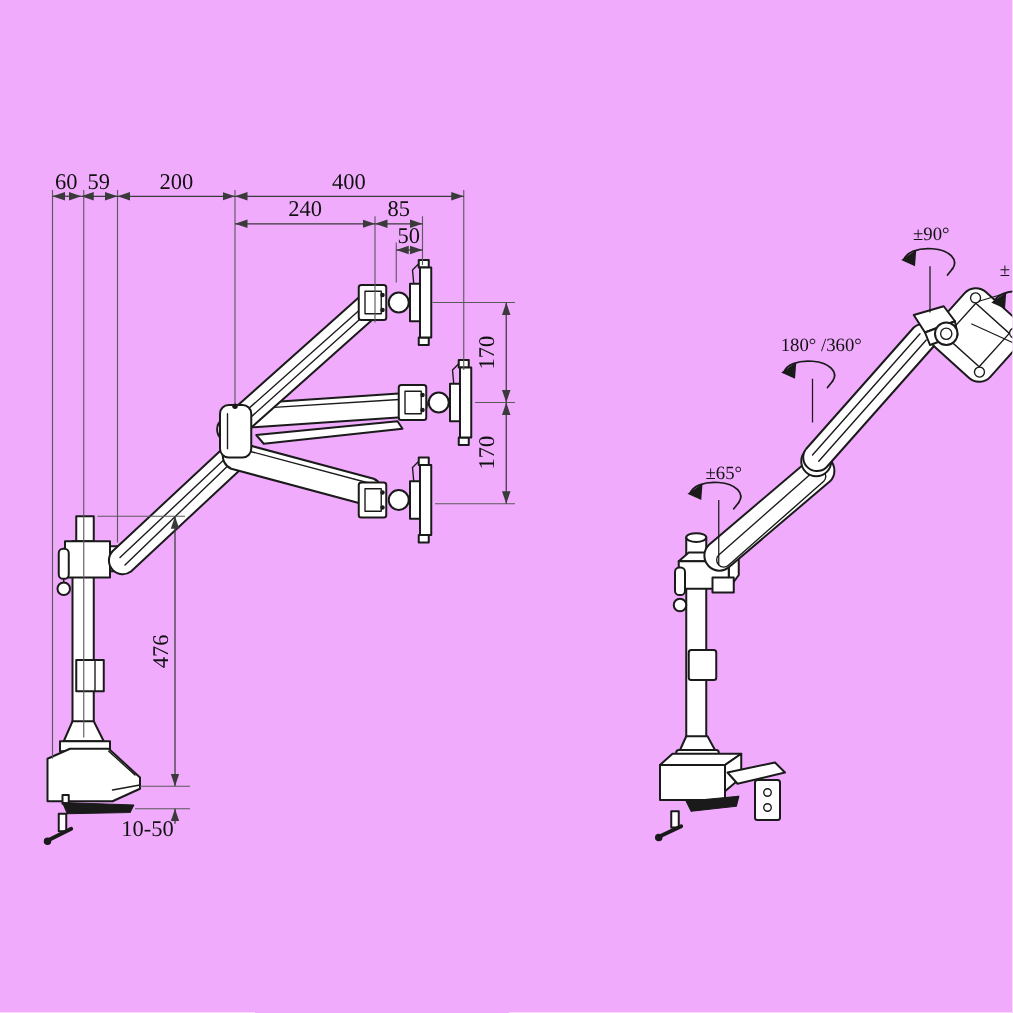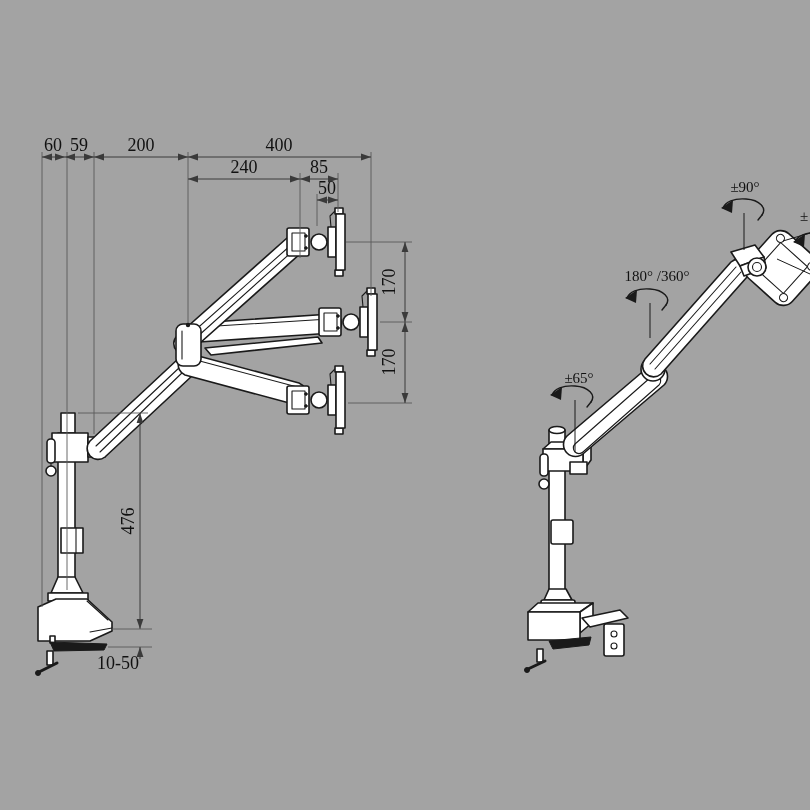--- a/index.html
+++ b/index.html
@@ -6,21 +6,21 @@
     margin: 0;
     padding: 0;
     background: #ffffff;
     width: 810px;
     height: 810px;
     overflow: hidden;
   }
   .stage {
     width: 810px;
     height: 810px;
-    background: #a3a3a3;
+    background: #f0abfc;
     position: relative;
   }
   svg { display: block; }
 
   
   .part {
     fill: #ffffff;
     stroke: #1a1a1a;
     stroke-width: 1.6;
     stroke-linejoin: round;

